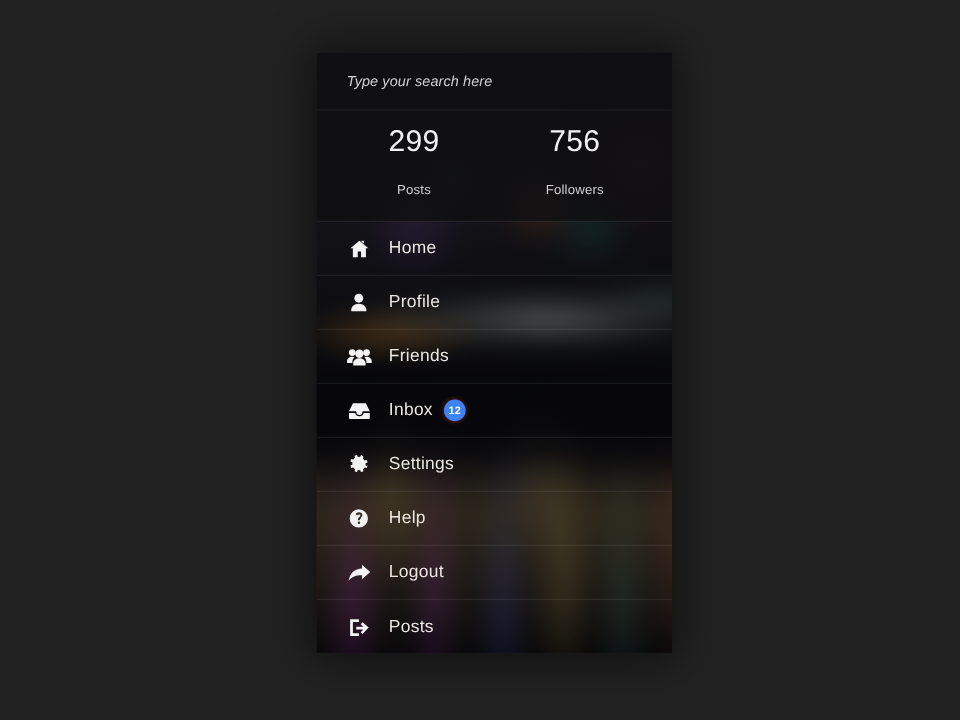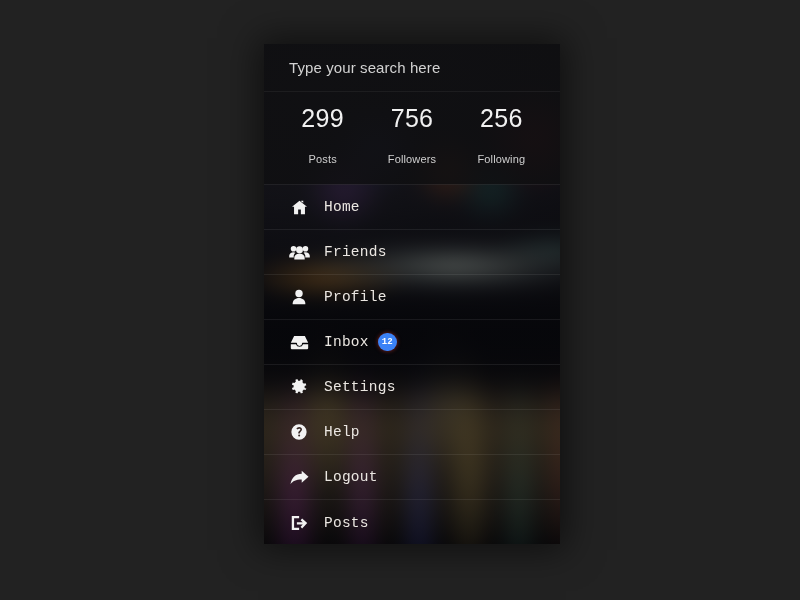--- a/index.html
+++ b/index.html
@@ -94,23 +94,24 @@
     align-items: center;
     padding-left: 25px;
     border-bottom: 1px solid rgba(255,255,255,0.055);
   }
   #search-input {
     background: transparent;
     border: none;
     outline: none;
     color: #a16207;
     font-family: "Liberation Sans", sans-serif;
-    font-size: 15px;
+    font-size: 12px;
     letter-spacing: 0.1px;
     width: 88%;
+    font-style: italic;
   }
   #search-input::placeholder { color: #d2d2d2; opacity: 1; }
 
   
   #stats-bar {
     flex: 0 0 92px;
     display: flex;
     align-items: center;
     padding: 0 14px 6px 14px;
   }
@@ -133,21 +134,20 @@
     font-size: 11px;
     font-weight: 300;
     letter-spacing: 0.15px;
   }
 
   
   #menu-list {
     flex: 1 1 auto;
     list-style: none;
     border-top: 1px solid rgba(255,255,255,0.07);
-    font-family: Liberation Mono, monospace;
   }
   .menu-item {
     height: 45px;
     display: flex;
     align-items: center;
     padding-left: 24px;
     border-bottom: 1px solid rgba(255,255,255,0.075);
     cursor: pointer;
     position: relative;
   }
@@ -208,62 +208,58 @@
       <div class="stat-cell">
         <span class="stat-value">299</span>
         <span class="stat-label">Posts</span>
       </div>
 
       <div class="stat-cell">
         <span class="stat-value">756</span>
         <span class="stat-label">Followers</span>
       </div>
 
-      <div class="stat-cell">
-        <span class="stat-value">256</span>
-        <span class="stat-label">Following</span>
-      </div>
 
     </div>
 
     <ul id="menu-list">
 
       <li class="menu-item">
         <span class="menu-icon">
           <svg width="17" height="15" viewBox="0 0 24 22">
               <path d="M12 1 1 10h3v11h6v-7h4v7h6V10h3L12 1zm5.5 2.2V1h-3v1.1l3 2.1z"></path>
             </svg>
         </span>
         <span class="menu-label">Home</span>
+      </li>
+
+      <li class="menu-item">
+        <span class="menu-icon">
+          <svg width="14" height="16" viewBox="0 0 20 22">
+              <circle cx="10" cy="6" r="5.3"></circle>
+              <path d="M10 12.6c-5 0-9 3.3-9 7.4v1.4h18V20c0-4.1-4-7.4-9-7.4z"></path>
+            </svg>
+        </span>
+        <span class="menu-label">Profile</span>
       </li>
 
       <li class="menu-item">
         <span class="menu-icon">
           <svg width="21" height="15" viewBox="0 0 30 21">
               <circle cx="6.5" cy="5.2" r="4"></circle>
               <circle cx="23.5" cy="5.2" r="4"></circle>
               <circle cx="15" cy="6.6" r="5"></circle>
               <path d="M6.5 10.2c-3.4 0-6.2 2.3-6.2 5.1v2.2h6.4v-1.6c0-2 .9-3.9 2.4-5.2a8.6 8.6 0 0 0-2.6-.5zM23.5 10.2c-.9 0-1.8.2-2.6.5 1.5 1.3 2.4 3.2 2.4 5.2v1.6h6.4v-2.2c0-2.8-2.8-5.1-6.2-5.1zM15 12c-4.1 0-7.4 2.6-7.4 5.9v2.6h14.8v-2.6c0-3.3-3.3-5.9-7.4-5.9z"></path>
             </svg>
         </span>
         <span class="menu-label">Friends</span>
       </li>
 
       <li class="menu-item">
         <span class="menu-icon">
-          <svg width="14" height="16" viewBox="0 0 20 22">
-              <circle cx="10" cy="6" r="5.3"></circle>
-              <path d="M10 12.6c-5 0-9 3.3-9 7.4v1.4h18V20c0-4.1-4-7.4-9-7.4z"></path>
-            </svg>
-        </span>
-        <span class="menu-label">Profile</span>
-      </li>
-
-      <li class="menu-item">
-        <span class="menu-icon">
           <svg width="19" height="15" viewBox="0 0 24 19">
               <path d="M5.2 1.2h13.6l4.2 8.6H16a.8.8 0 0 0-.8.8 3.2 3.2 0 0 1-6.4 0 .8.8 0 0 0-.8-.8H1L5.2 1.2zM1 11.6h6.5a4.7 4.7 0 0 0 9 0H23v5.3a1 1 0 0 1-1 1H2a1 1 0 0 1-1-1v-5.3z"></path>
             </svg>
         </span>
         <span class="menu-label">Inbox</span>
         <span class="menu-badge">12</span>
       </li>
 
       <li class="menu-item">
         <span class="menu-icon">

